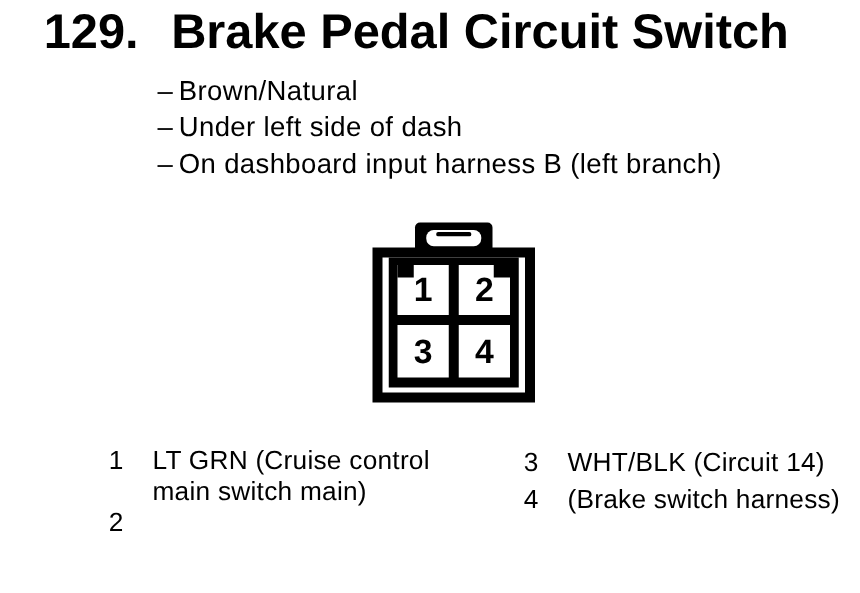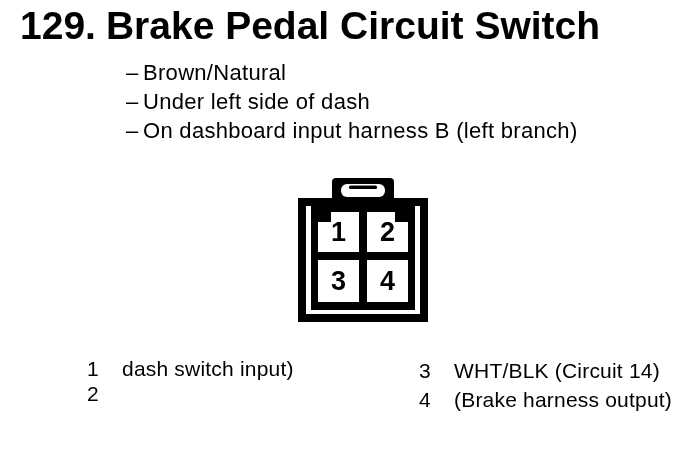--- a/index.html
+++ b/index.html
@@ -10,28 +10,28 @@
   body {
     width: 688px;
     height: 474px;
     position: relative;
     overflow: hidden;
     font-family: "Liberation Sans", "DejaVu Sans", sans-serif;
     color: #000;
   }
   .heading {
     position: absolute;
-    left: 20px;
+    left: 35px;
     top: 4px;
     margin: 0;
     font-size: 39px;
     font-weight: bold;
     white-space: nowrap;
     display: flex;
-    gap: 10px;
+    gap: 26px;
   }
   .details {
     position: absolute;
     left: 126px;
     top: 58px;
     margin: 0;
     padding: 0;
     list-style: none;
     font-size: 22px;
     line-height: 29px;
@@ -128,34 +128,35 @@
   <text x="58.5" y="73" text-anchor="middle">1</text>
   <text x="107.5" y="73" text-anchor="middle">2</text>
   <text x="58.5" y="122" text-anchor="middle">3</text>
   <text x="107.5" y="122" text-anchor="middle">4</text>
 </svg>
 
 <div class="legend-col left">
   <div class="legend-row">
     <span class="pin-no">1</span>
     <span class="pin-desc">
-      <div>dash switch input)</div>
+      <div>LT GRN (Cruise control</div>
+      <div>main switch main)</div>
     </span>
   </div>
   <div class="legend-row">
     <span class="pin-no">2</span>
   </div>
 </div>
 
 <div class="legend-col right">
   <div class="legend-row">
     <span class="pin-no">3</span>
     <span class="pin-desc">
       <div>WHT/BLK (Circuit 14)</div>
     </span>
   </div>
   <div class="legend-row">
     <span class="pin-no">4</span>
     <span class="pin-desc">
-      <div>(Brake harness output)</div>
+      <div>(Brake switch harness)</div>
     </span>
   </div>
 </div>
 
 </body></html>

